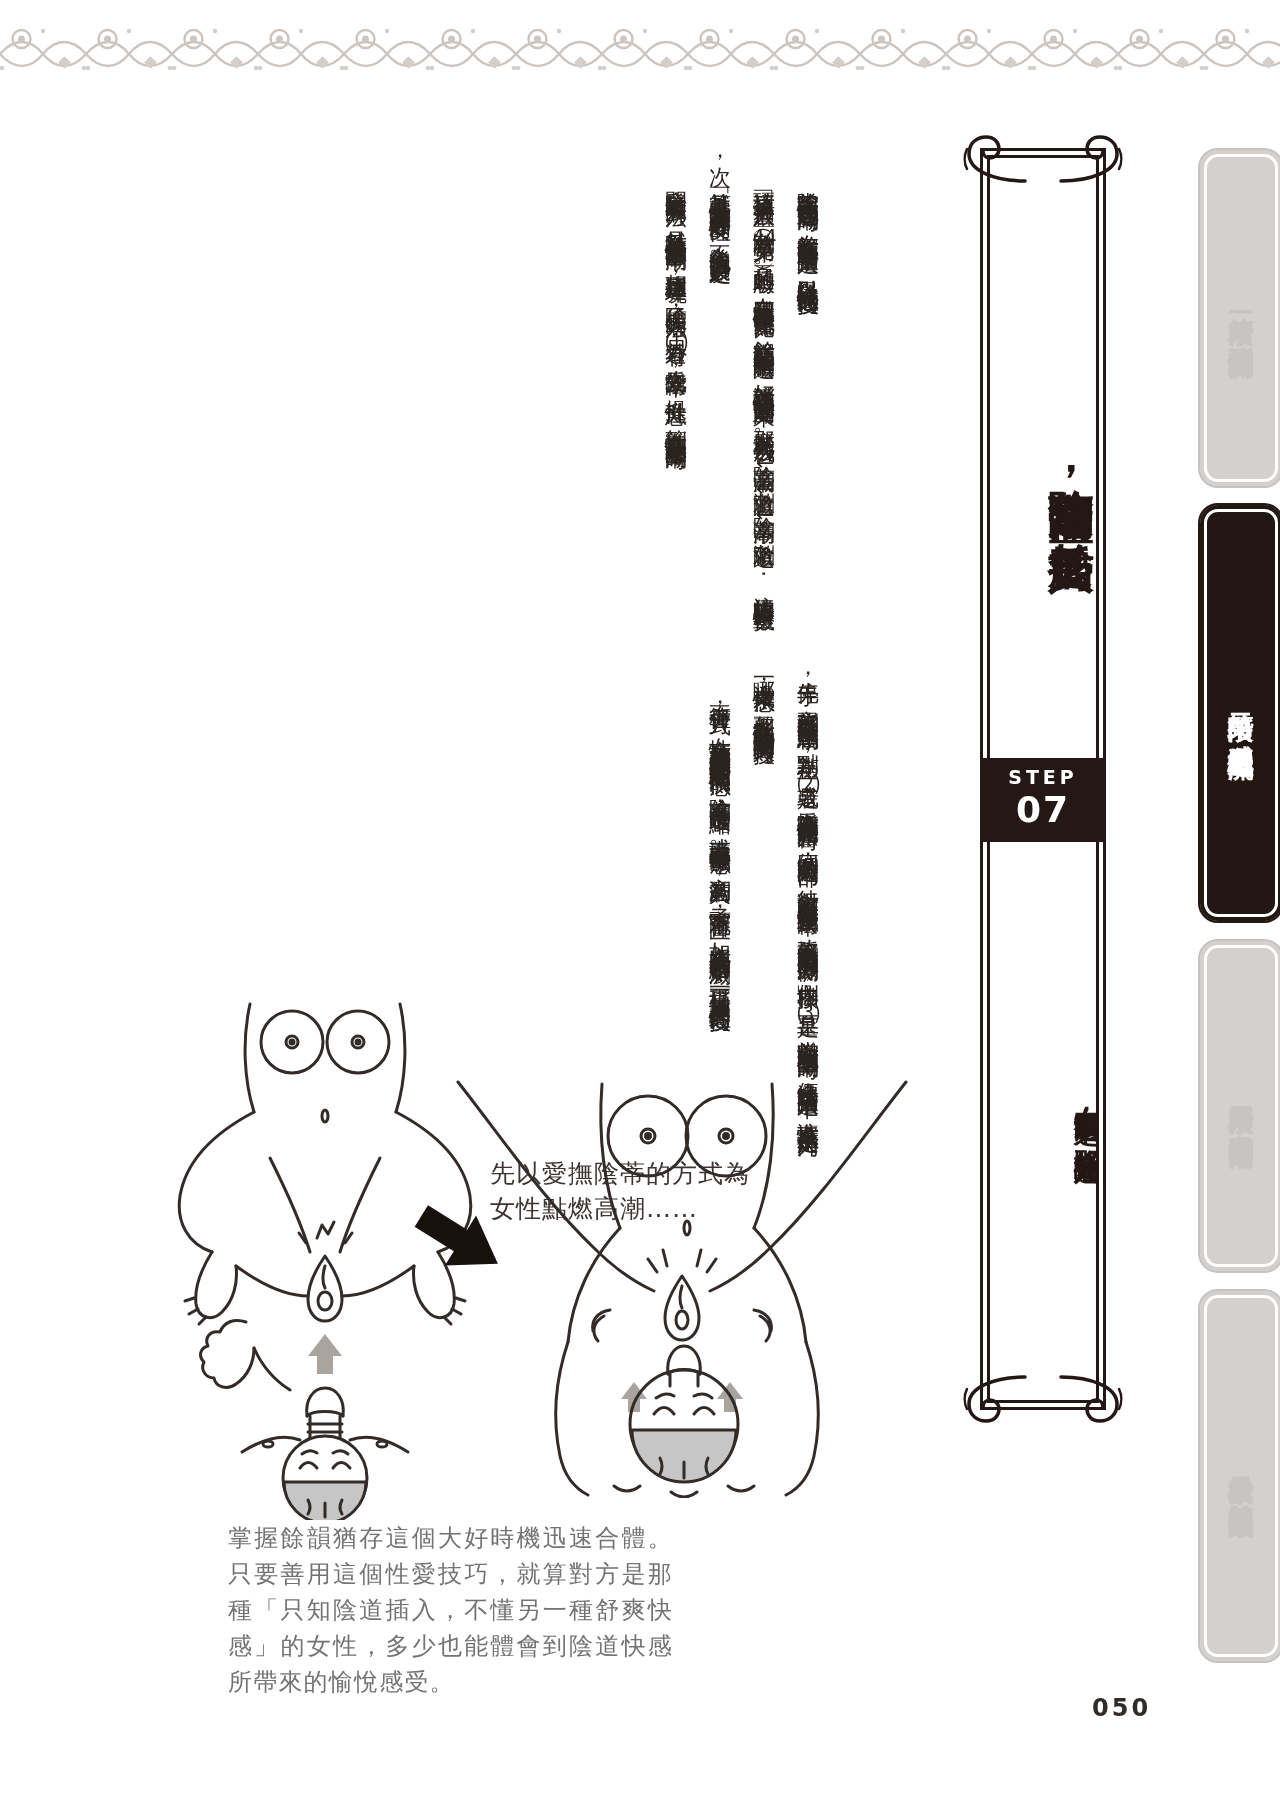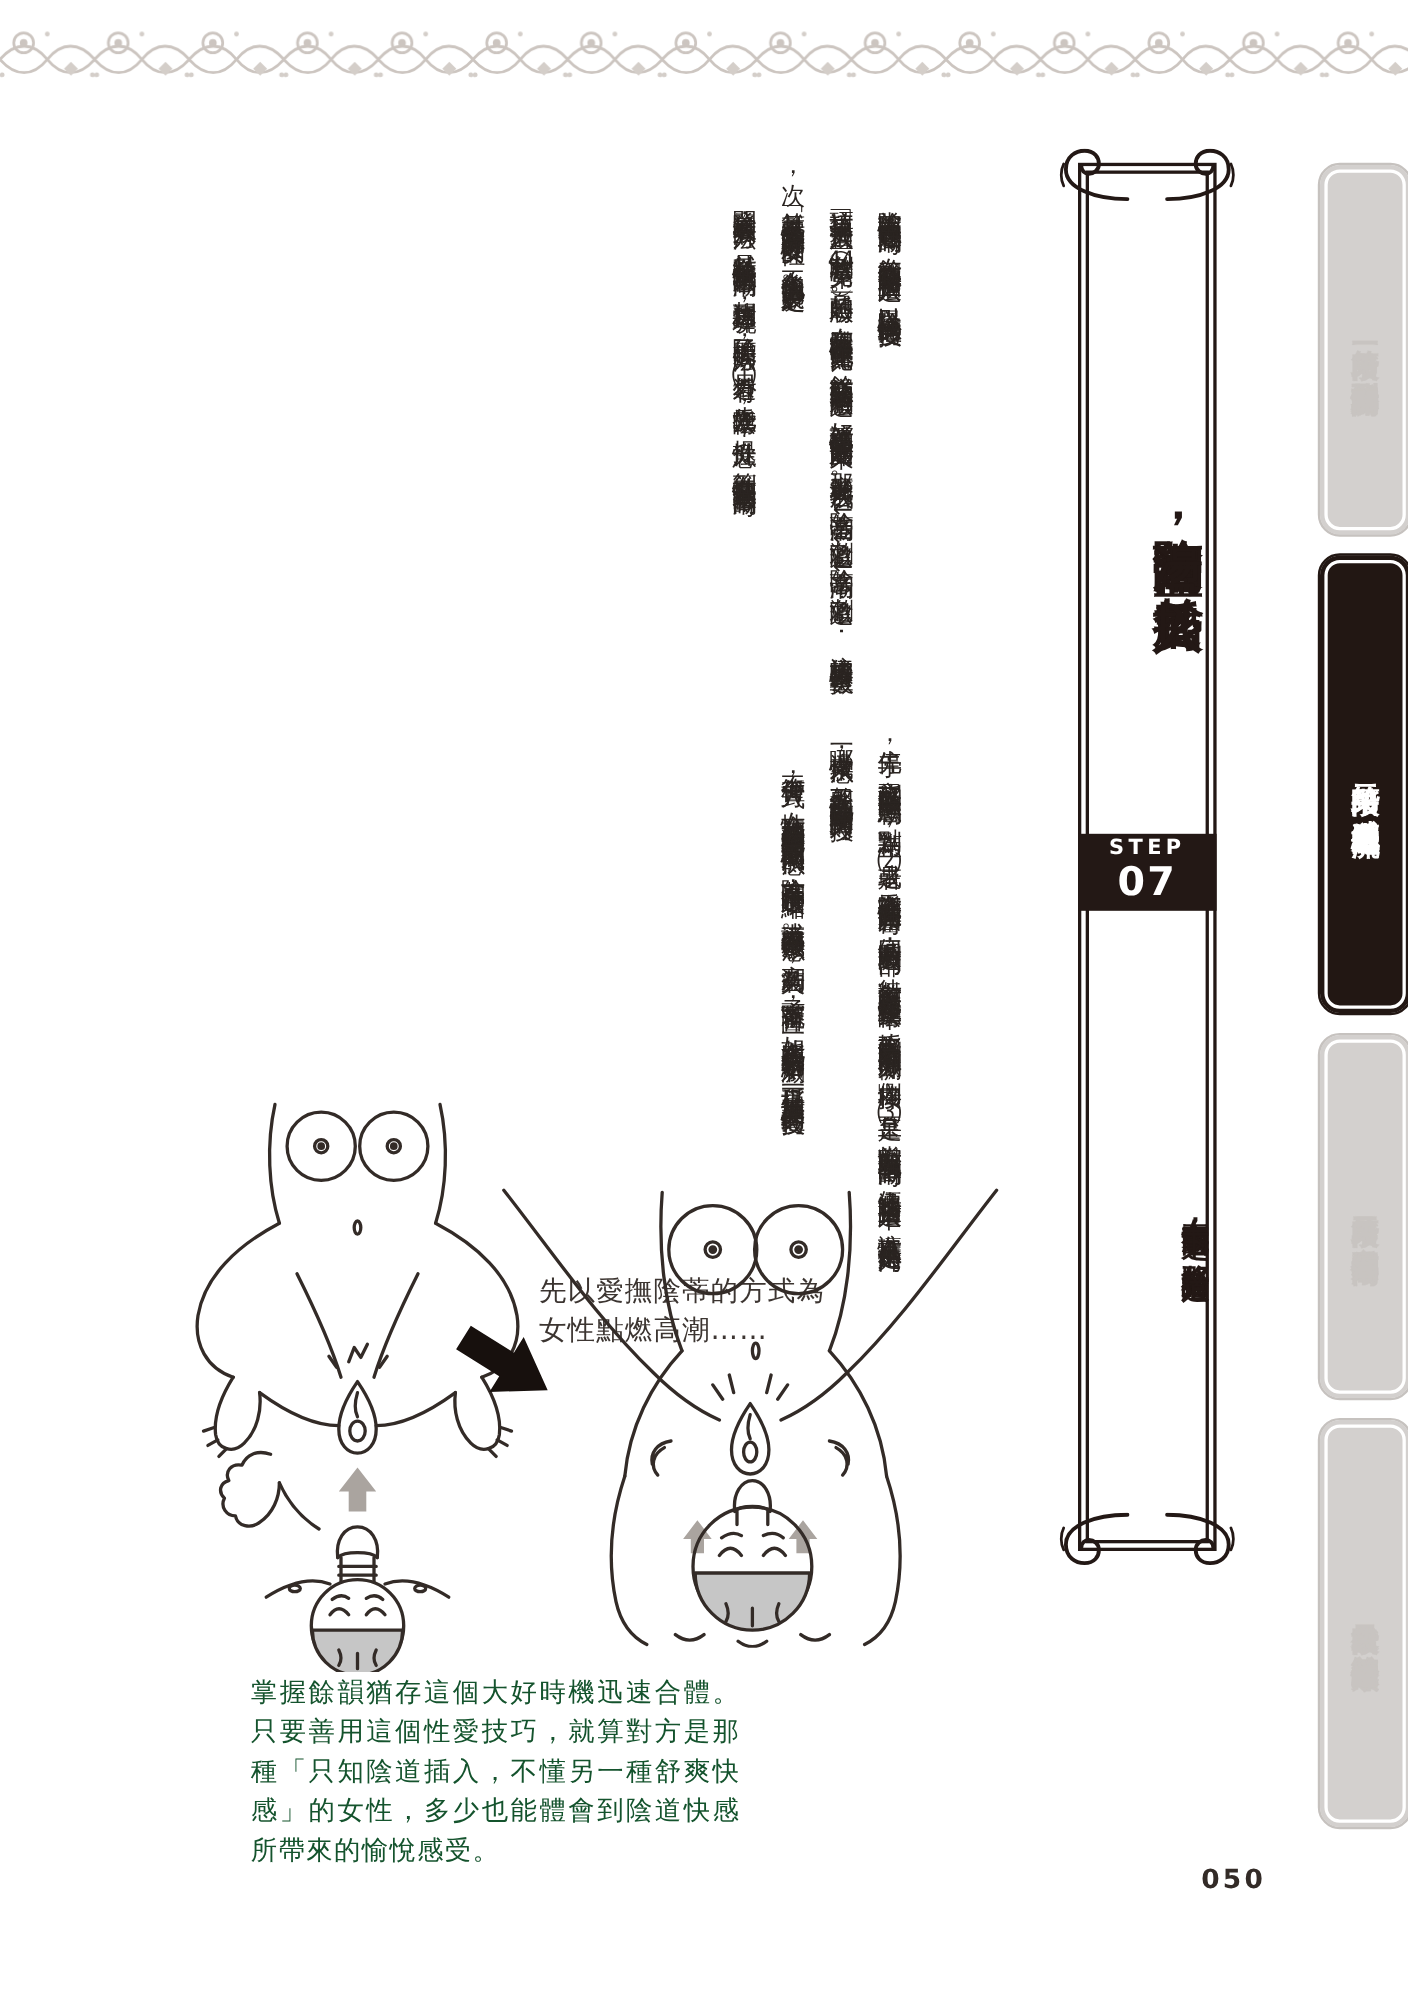--- a/index.html
+++ b/index.html
@@ -27,21 +27,21 @@
   .banner-inner{position:absolute;inset:4px;border:3px solid #231815;}
   .curl{position:absolute;width:64px;height:48px;}
   .curl-tl{left:-20px;top:-16px;}
   .curl-tr{right:-20px;top:-16px;transform:scaleX(-1);}
   .curl-bl{left:-20px;bottom:-16px;transform:scaleY(-1);}
   .curl-br{right:-20px;bottom:-16px;transform:scale(-1,-1);}
   .banner-title{position:absolute;left:0;right:0;top:30px;margin:auto;
        writing-mode:vertical-rl;text-orientation:mixed;height:600px;
        font-size:46px;font-weight:800;letter-spacing:1px;color:#231815;
        display:flex;justify-content:center;}
-  .step-box{position:absolute;left:-3px;right:-3px;top:607px;height:70px;background:#231815;
+  .step-box{position:absolute;left:-3px;right:-3px;top:607px;height:84px;background:#231815;
        display:flex;flex-direction:column;align-items:center;justify-content:center;z-index:3;}
   .step-label{color:#ffffff;font-size:19px;font-weight:700;letter-spacing:4px;line-height:20px;}
   .step-number{color:#ffffff;font-size:36px;font-weight:800;line-height:46px;letter-spacing:2px;}
   .banner-subtitle{position:absolute;left:0;right:0;top:704px;margin:auto;
        writing-mode:vertical-rl;text-orientation:mixed;height:520px;
        font-size:25px;font-weight:800;letter-spacing:1.5px;color:#231815;
        display:flex;justify-content:center;}
 
   
   .vblock{writing-mode:vertical-rl;text-orientation:mixed;
@@ -49,21 +49,21 @@
   .block-a{left:118px;top:150px;width:712px;height:448px;}
   .block-b{left:118px;top:664px;width:712px;height:456px;}
   .vblock p{margin:0;}
   .vblock p.ind{text-indent:24px;}
   .tcy{text-combine-upright:all;}
 
   
   .cap-top{left:490px;top:1156px;font-size:25px;line-height:35px;color:#3c3531;
        white-space:pre-line;letter-spacing:1px;}
   .cap-bottom{left:228px;top:1520px;width:445px;font-size:24px;line-height:36px;
-       color:#14532d;letter-spacing:1.2px;text-align:justify;}
+       color:#737373;letter-spacing:1.2px;text-align:justify;}
 
   .pagenum{left:1092px;top:1694px;font-size:24px;font-weight:800;letter-spacing:3px;color:#332b27;}
 
   .fig,svg{display:block;}
 </style>
 </head>
 <body>
 
 <div class="page">
 

